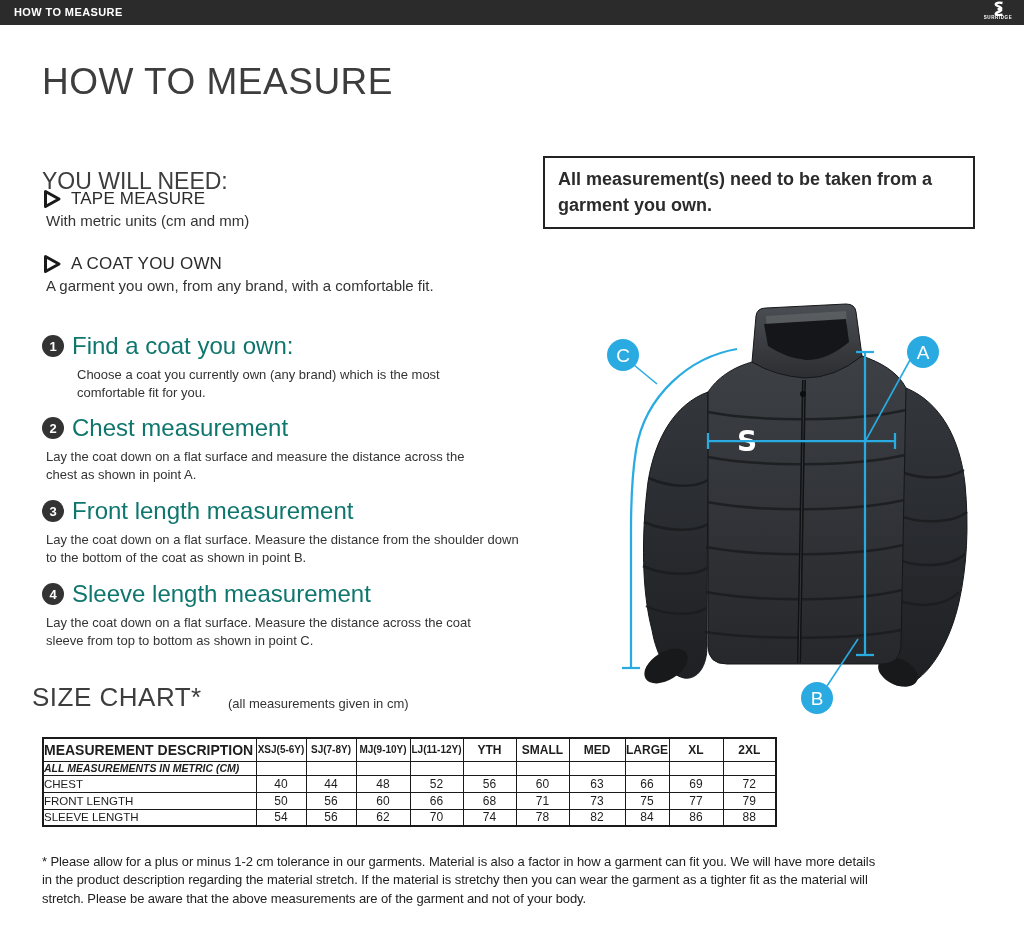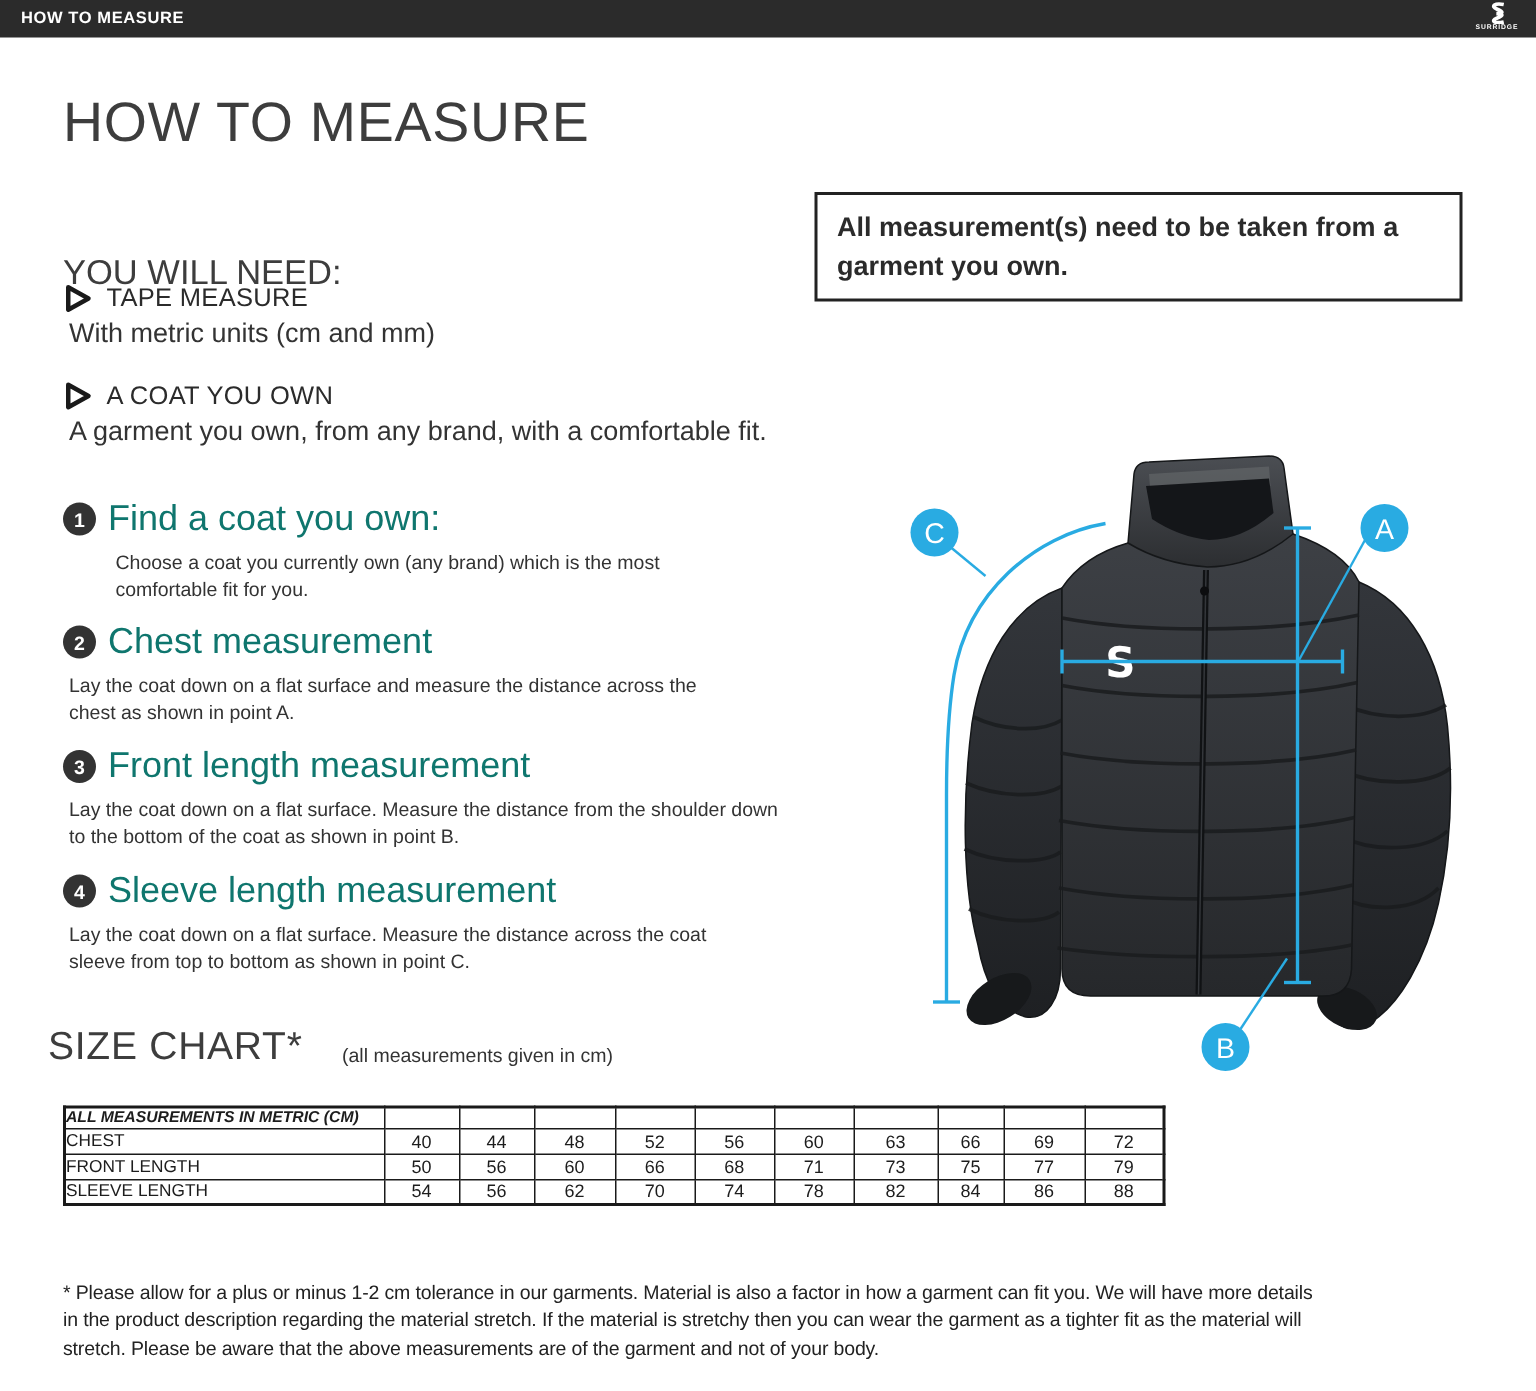--- a/index.html
+++ b/index.html
@@ -15,35 +15,35 @@
   .brand svg{display:block;margin:0 auto;}
   .brand-name{font-size:4.5px;font-weight:bold;letter-spacing:.6px;margin-top:-1px;}
   
   .h1{position:absolute;left:42px;top:61px;font-size:37px;font-weight:400;color:#3d3d3d;letter-spacing:.5px;}
   .h2{position:absolute;left:42px;top:132px;font-size:23px;font-weight:400;color:#3d3d3d;margin-top:36px;}
   
   .need{position:absolute;left:42px;width:480px;}
   .need-1{top:189px;} .need-2{top:254px;}
   .need-head{display:flex;align-items:center;gap:9px;}
   .need-title{font-size:17px;color:#2b2b2b;letter-spacing:.2px;}
-  .need-desc{font-size:18px;color:#333;margin-top:3px;margin-left:4px;}
+  .need-desc{font-size:15px;color:#333;margin-top:3px;margin-left:4px;}
   
   .step{position:absolute;left:42px;}
   .step-1{top:332px;} .step-2{top:414px;} .step-3{top:497px;} .step-4{top:580px;}
   .step-head{display:flex;align-items:center;gap:8px;}
   .step-badge{width:22px;height:22px;border-radius:50%;background:#333;color:#fff;
     font-size:13px;font-weight:bold;display:flex;align-items:center;justify-content:center;flex:0 0 22px;}
   .step-title{font-size:24px;color:#0f766e;}
   .step-desc{font-size:13px;color:#333;line-height:1.4;margin-top:6px;margin-left:4px;}
   .step-1 .step-desc{max-width:385px;margin-left:35px;}
   .step-2 .step-desc{max-width:425px;}
   .step-3 .step-desc{max-width:475px;}
   .step-4 .step-desc{max-width:432px;}
   
-  .note-box{position:absolute;left:543px;top:128px;width:432px;box-sizing:border-box;
+  .note-box{position:absolute;left:543px;top:156px;width:432px;box-sizing:border-box;
     border:2px solid #222;padding:9px 13px;font-size:18px;font-weight:bold;color:#2b2b2b;line-height:1.42;}
   
   .diagram{position:absolute;left:600px;top:300px;width:420px;height:430px;}
   
   .size-heading{position:absolute;left:32px;top:682px;font-size:26px;font-weight:400;color:#3d3d3d;letter-spacing:.5px;}
   .size-sub{position:absolute;left:228px;top:696px;font-size:13px;color:#333;}
   table.size-chart{position:absolute;left:42px;top:737px;width:733px;border-collapse:collapse;
     table-layout:fixed;border:2px solid #1a1a1a;}
   table.size-chart th, table.size-chart td{border:1px solid #1a1a1a;padding:0;color:#1d1d1d;}
   tr.hdr{height:23px;}
@@ -221,20 +221,33 @@
       <col style="width:54px">
     <col style="width:53px">
       <col style="width:53px">
       <col style="width:53px">
       <col style="width:56px">
     <col style="width:44px">
       <col style="width:54px">
       <col style="width:53px">
   </colgroup>
   <tbody>
+      <tr class="hdr">
+        <th class="col-desc">MEASUREMENT DESCRIPTION</th>
+        <th class="col-kid">XSJ(5-6Y)</th>
+        <th class="col-kid">SJ(7-8Y)</th>
+        <th class="col-kid">MJ(9-10Y)</th>
+        <th class="col-kid">LJ(11-12Y)</th>
+        <th class="col-adult">YTH</th>
+        <th class="col-adult">SMALL</th>
+        <th class="col-adult">MED</th>
+        <th class="col-adult">LARGE</th>
+        <th class="col-adult">XL</th>
+        <th class="col-adult">2XL</th>
+      </tr>
       <tr class="metric-row">
         <td class="metric-label">ALL MEASUREMENTS IN METRIC (CM)</td>
         <td></td>
         <td></td>
         <td></td>
         <td></td>
         <td></td>
         <td></td>
         <td></td>
         <td></td>

